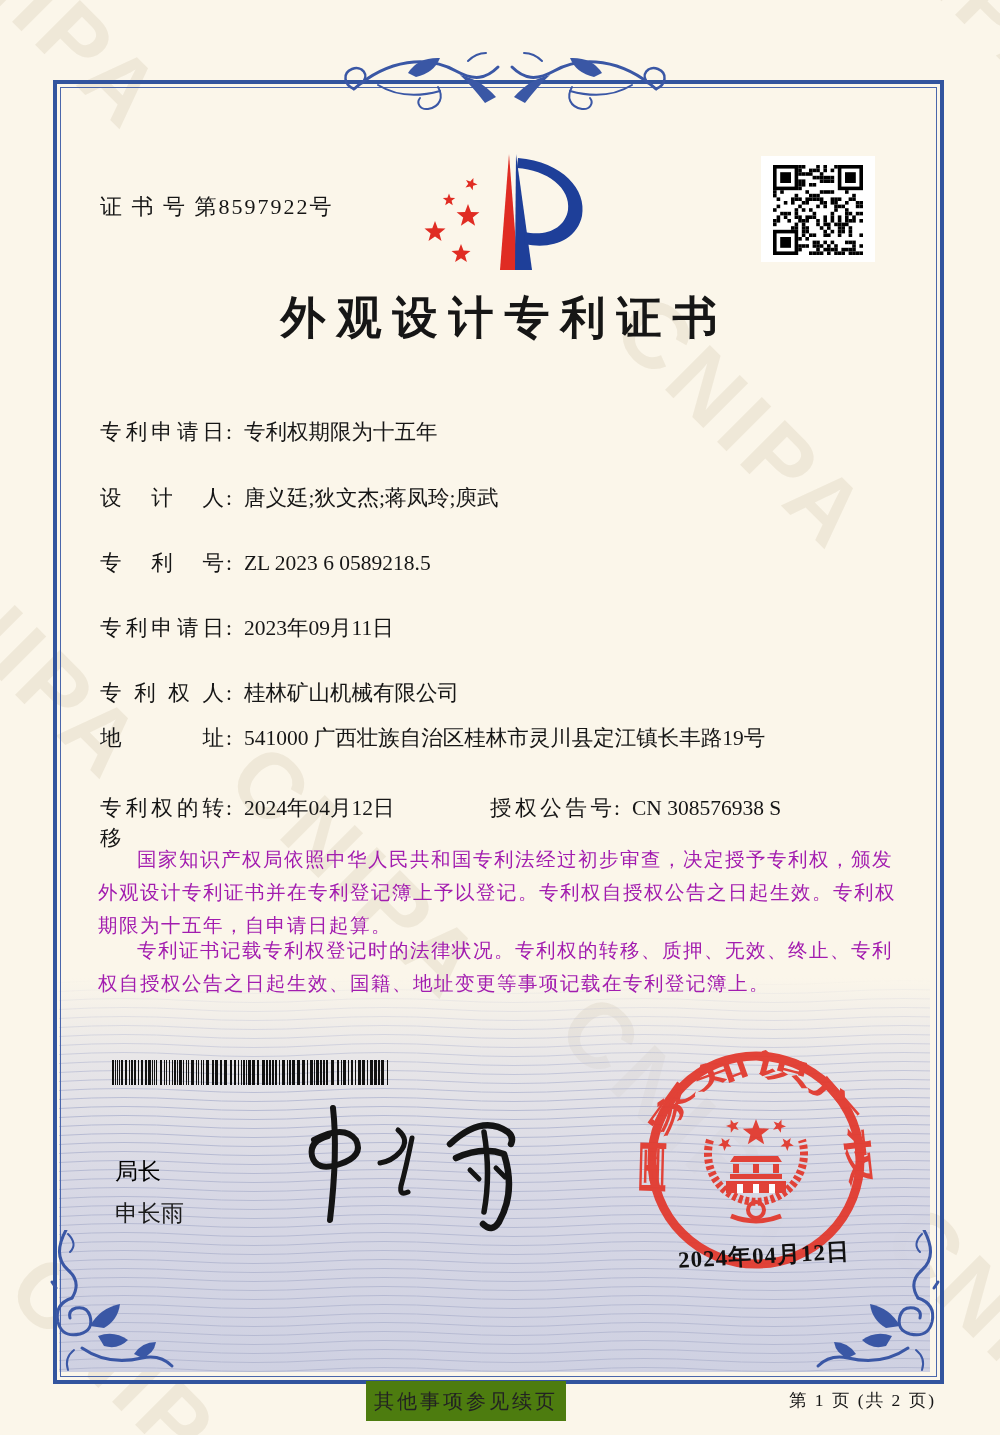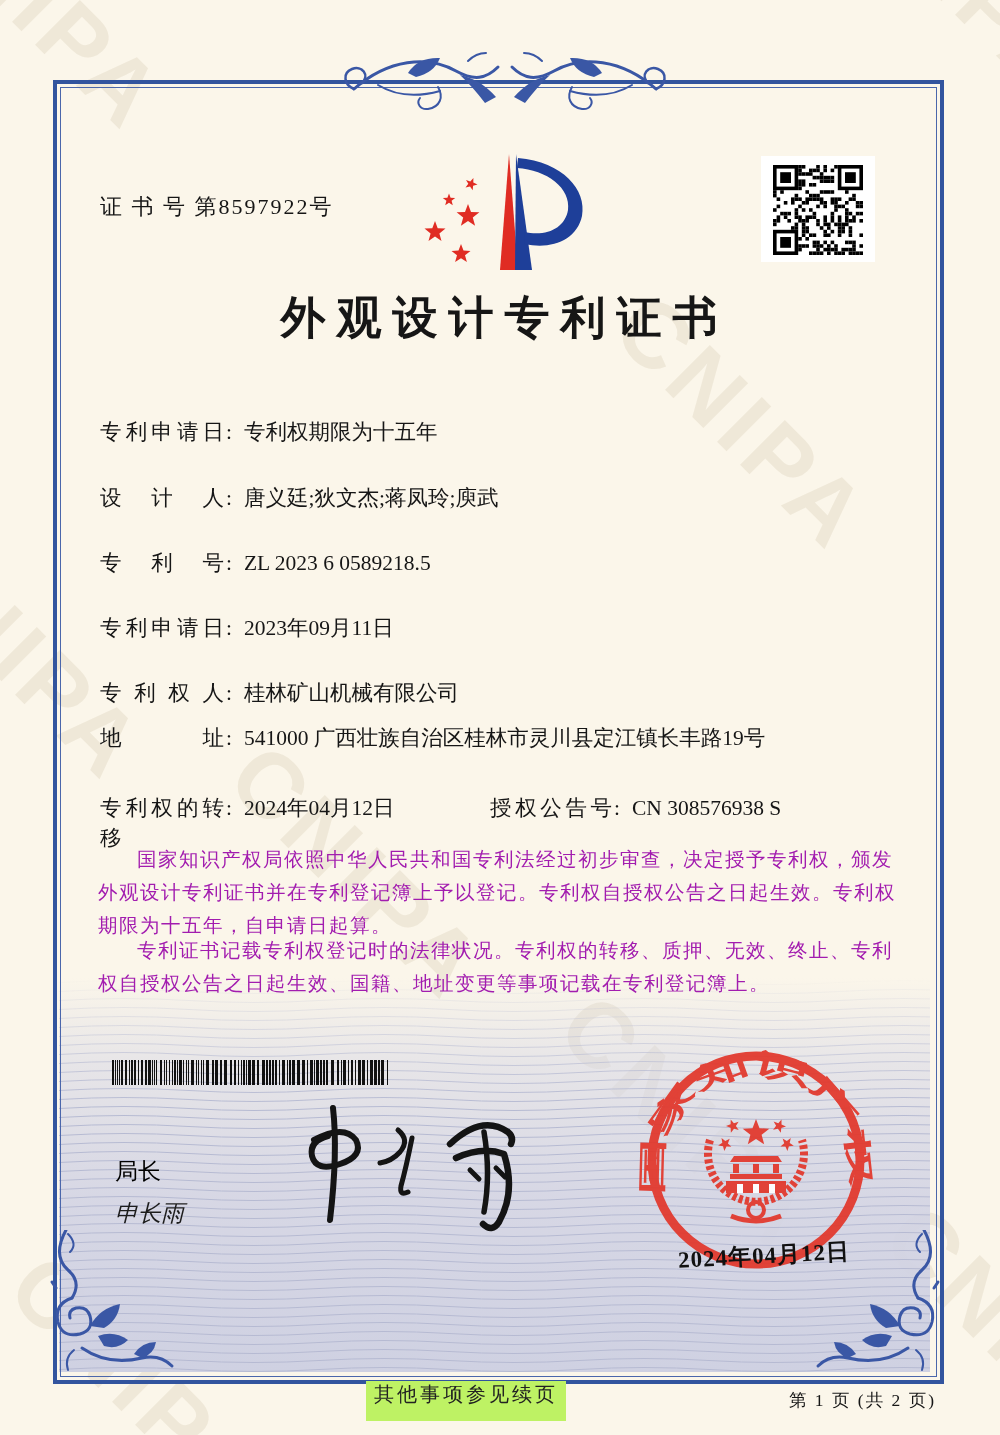--- a/index.html
+++ b/index.html
@@ -35,29 +35,29 @@
   .pair2{position:absolute;left:390px;top:0;}
   .pair2 .lbl{width:122px;}
   
   .para{position:absolute;left:98px;width:812px;font-size:19.5px;line-height:33px;
         text-indent:2em;letter-spacing:1.5px;z-index:3;color:#a21caf;}
   
   .barcode{position:absolute;left:112px;top:1060px;z-index:3;}
   .sig-title{position:absolute;left:115px;top:1156px;font-family:"Liberation Sans","DejaVu Sans",sans-serif;
              font-size:23px;z-index:3;color:#000000;}
   .sig-name{position:absolute;left:115px;top:1198px;font-family:"Liberation Sans","DejaVu Sans",sans-serif;
-            font-size:23px;z-index:3;color:#1c1c1c;font-style:italic;}
+            font-size:23px;z-index:3;color:#1c1c1c;}
   .signature{position:absolute;left:270px;top:1098px;z-index:3;}
   .seal{position:absolute;left:636px;top:1040px;z-index:4;opacity:0.93;}
   .seal-date{position:absolute;left:678px;top:1240px;width:180px;font-size:23px;font-weight:700;
              color:#111;z-index:5;transform:rotate(-3deg);letter-spacing:1px;}
   .pageinfo{position:absolute;left:53px;top:1388px;width:883px;text-align:right;
             font-size:17.5px;z-index:3;letter-spacing:2px;}
-  .notebox{position:absolute;left:366px;top:1381px;width:200px;height:40px;background:#bef264;
-           z-index:3;display:flex;align-items:flex-start;justify-content:center;}
+  .notebox{position:absolute;left:366px;top:1381px;width:200px;height:40px;background:#4d7c0f;
+           z-index:3;display:flex;align-items:center;justify-content:center;}
   .notebox span{font-size:20px;letter-spacing:3px;color:#222;}
   .flourish{position:absolute;z-index:2;pointer-events:none;}
 </style>
 </head>
 <body>
 
 <div class="wm" style="left:-120px;top:-50px;">CNIPA</div>
 <div class="wm" style="left:800px;top:-80px;">CNIPA</div>
 <div class="wm" style="left:585px;top:370px;">CNIPA</div>
 <div class="wm" style="left:-140px;top:600px;">CNIPA</div>

